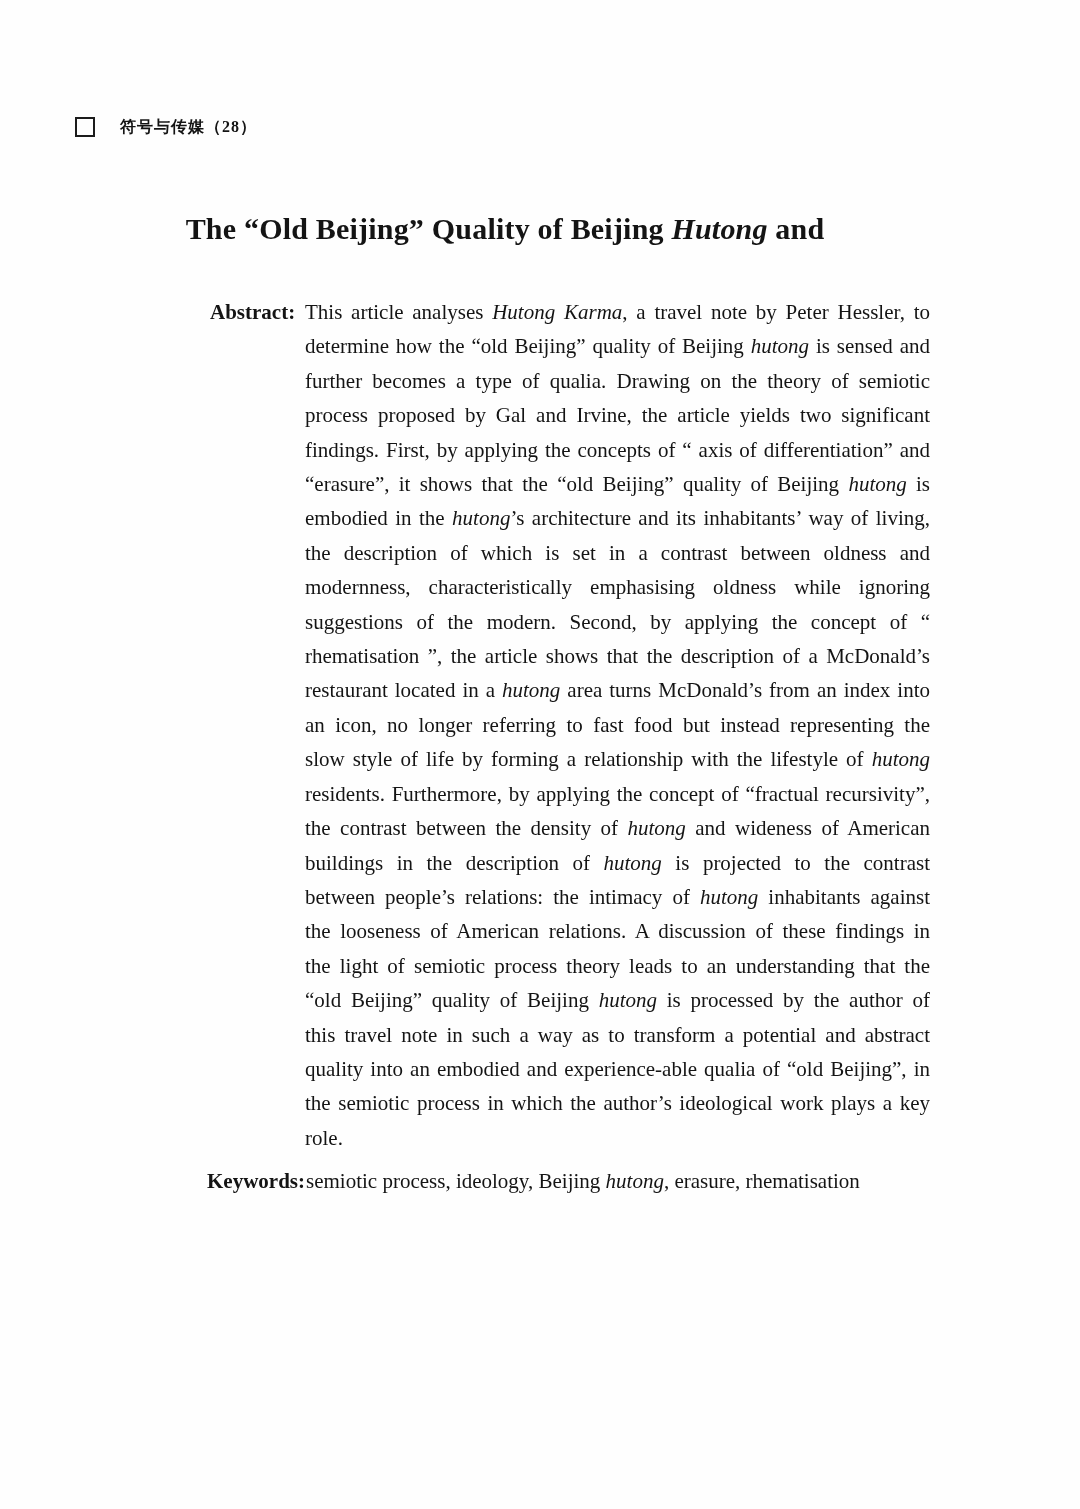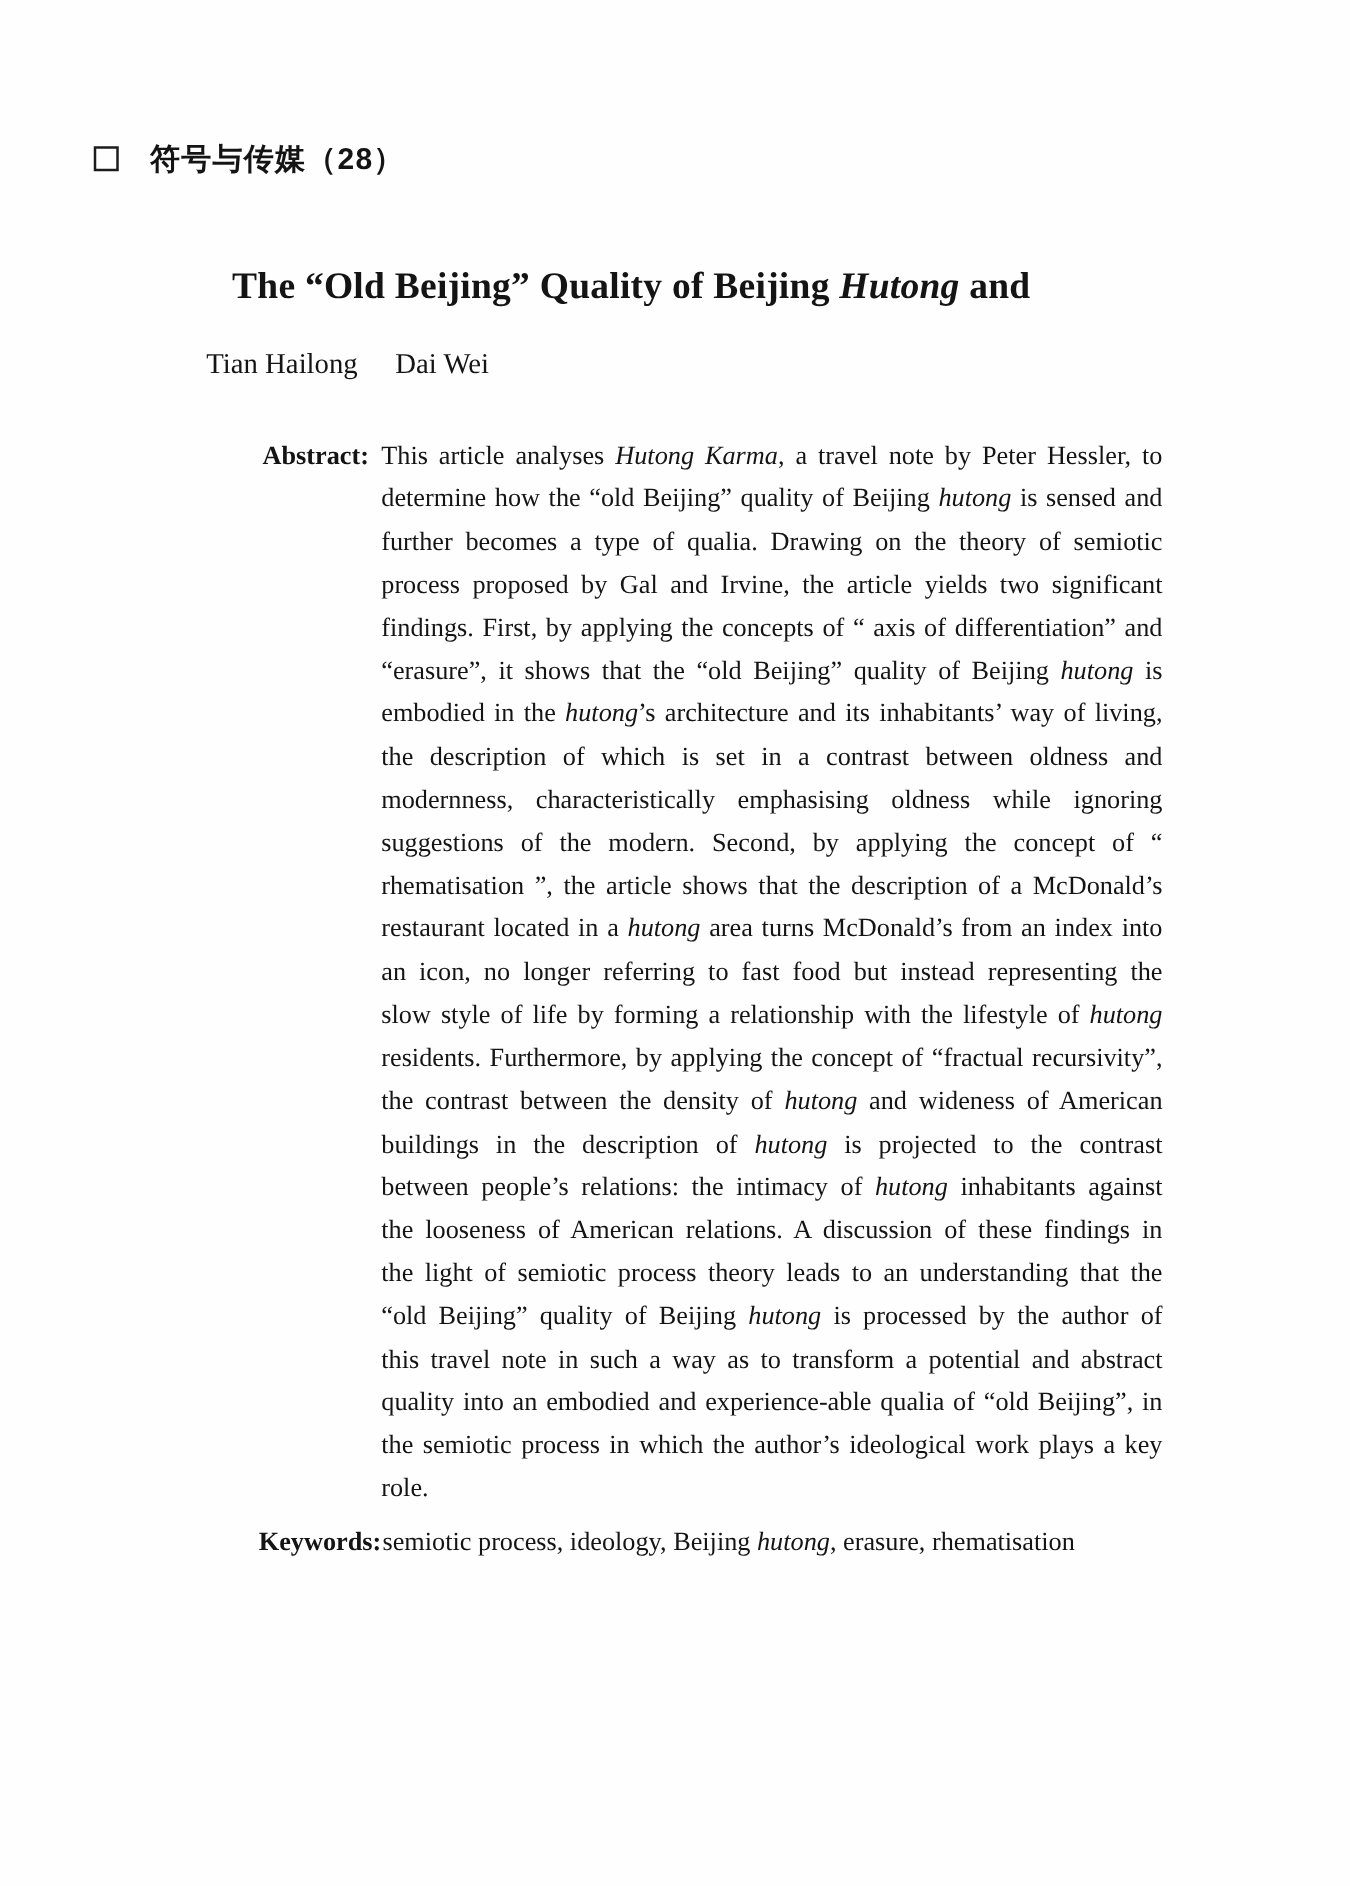--- a/index.html
+++ b/index.html
@@ -27,23 +27,23 @@
   }
   .square-icon {
     display: inline-block;
     width: 16px;
     height: 16px;
     border: 2.5px solid #1c1c1c;
     margin-right: 25px;
     flex: 0 0 auto;
   }
   .journal-title {
-    font-family: Liberation Sans, sans-serif;
+    font-family: Liberation Serif, serif;
     font-weight: bold;
-    font-size: 24px;
+    font-size: 16px;
     letter-spacing: 1px;
     white-space: nowrap;
   }
   
   .paper-title {
     margin: 64px 0 0 165px;
     width: 680px;
     font-size: 30px;
     font-weight: bold;
     line-height: 47px;
@@ -103,24 +103,20 @@
 
   <header class="journal-header">
     <span class="square-icon"></span>
     <span class="journal-title">符号与传媒（28）</span>
   </header>
 
   <h1 class="paper-title">
     <span class="title-line"><span>The “Old Beijing” Quality of Beijing </span><span class="it">Hutong</span><span> and</span></span>
   </h1>
 
-  <div class="authors">
-    <span>Tian Hailong</span>
-    <span>Dai Wei</span>
-  </div>
 
   <div class="abstract">
     <b class="abstract-label">Abstract:</b><span><span>This article analyses </span><span class="it">Hutong Karma</span><span>, a travel note by Peter Hessler, to determine how the “old Beijing” quality of Beijing </span><span class="it">hutong</span><span> is sensed and further becomes a type of qualia. Drawing on the theory of semiotic process proposed by Gal and Irvine, the article yields two significant findings. First, by applying the concepts of “ axis of differentiation” and “erasure”, it shows that the “old Beijing” quality of Beijing </span><span class="it">hutong</span><span> is embodied in the </span><span class="it">hutong</span><span>’s architecture and its inhabitants’ way of living, the description of which is set in a contrast between oldness and modernness, characteristically emphasising oldness while ignoring suggestions of the modern. Second, by applying the concept of “ rhematisation ”, the article shows that the description of a McDonald’s restaurant located in a </span><span class="it">hutong</span><span> area turns McDonald’s from an index into an icon, no longer referring to fast food but instead representing the slow style of life by forming a relationship with the lifestyle of </span><span class="it">hutong</span><span> residents. Furthermore, by applying the concept of “fractual recursivity”, the contrast between the density of </span><span class="it">hutong</span><span> and wideness of American buildings in the description of </span><span class="it">hutong</span><span> is projected to the contrast between people’s relations: the intimacy of </span><span class="it">hutong</span><span> inhabitants against the looseness of American relations. A discussion of these findings in the light of semiotic process theory leads to an understanding that the “old Beijing” quality of Beijing </span><span class="it">hutong</span><span> is processed by the author of this travel note in such a way as to transform a potential and abstract quality into an embodied and experience-able qualia of “old Beijing”, in the semiotic process in which the author’s ideological work plays a key role.</span></span>
   </div>
 
   <div class="meta-block">
     <span class="meta-line">
       <span class="meta-label">Keywords:</span><span><span>semiotic process, ideology, Beijing </span><span class="it">hutong</span><span>, erasure, rhematisation</span></span>
     </span>
   </div>

